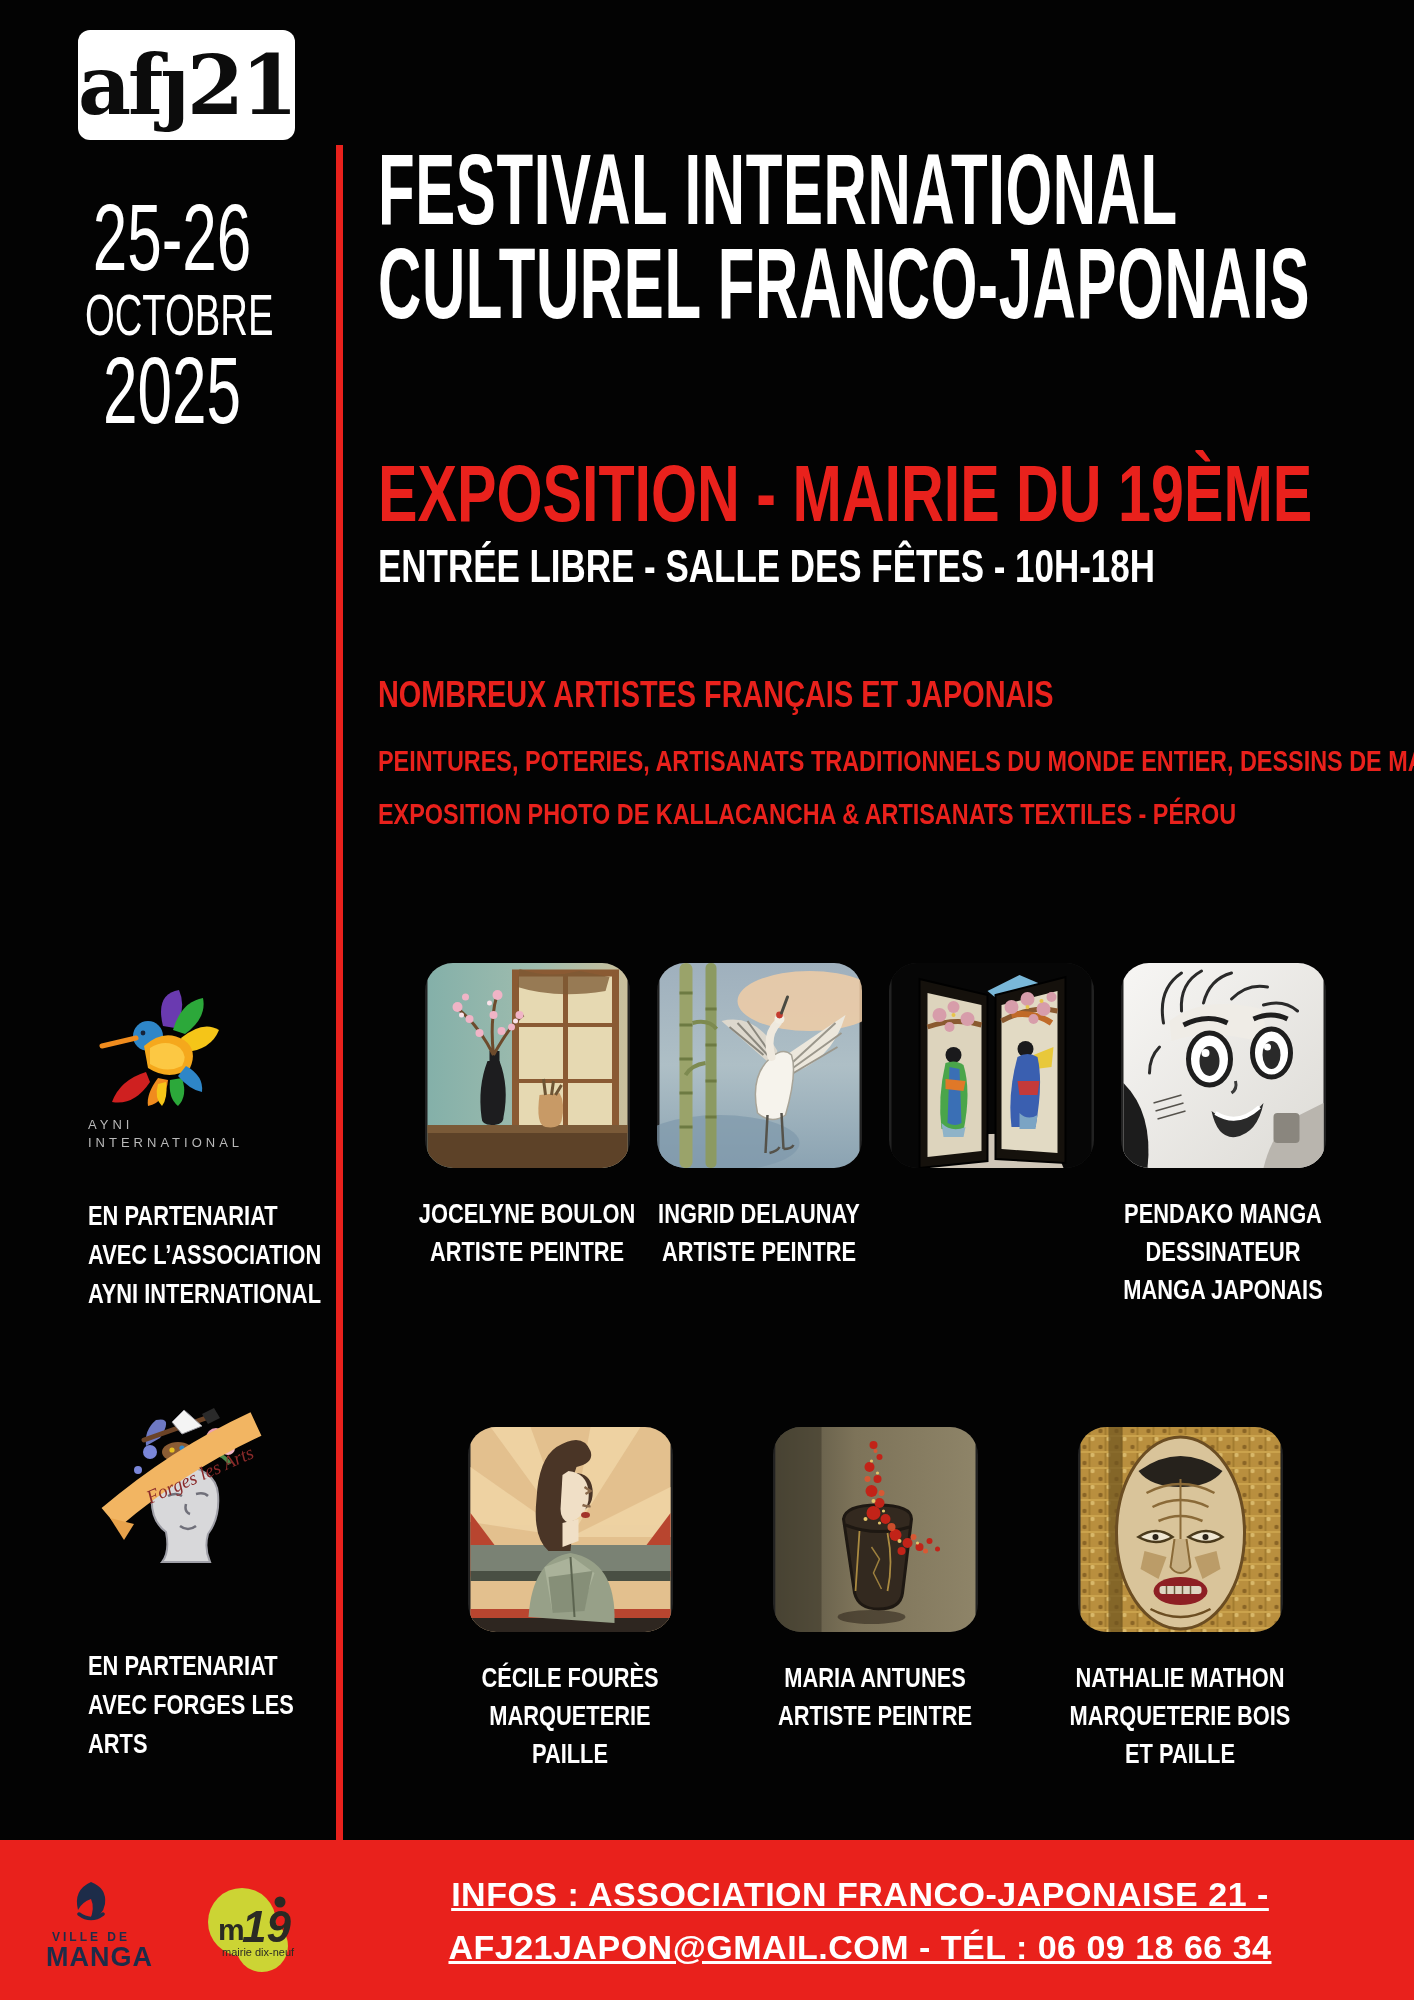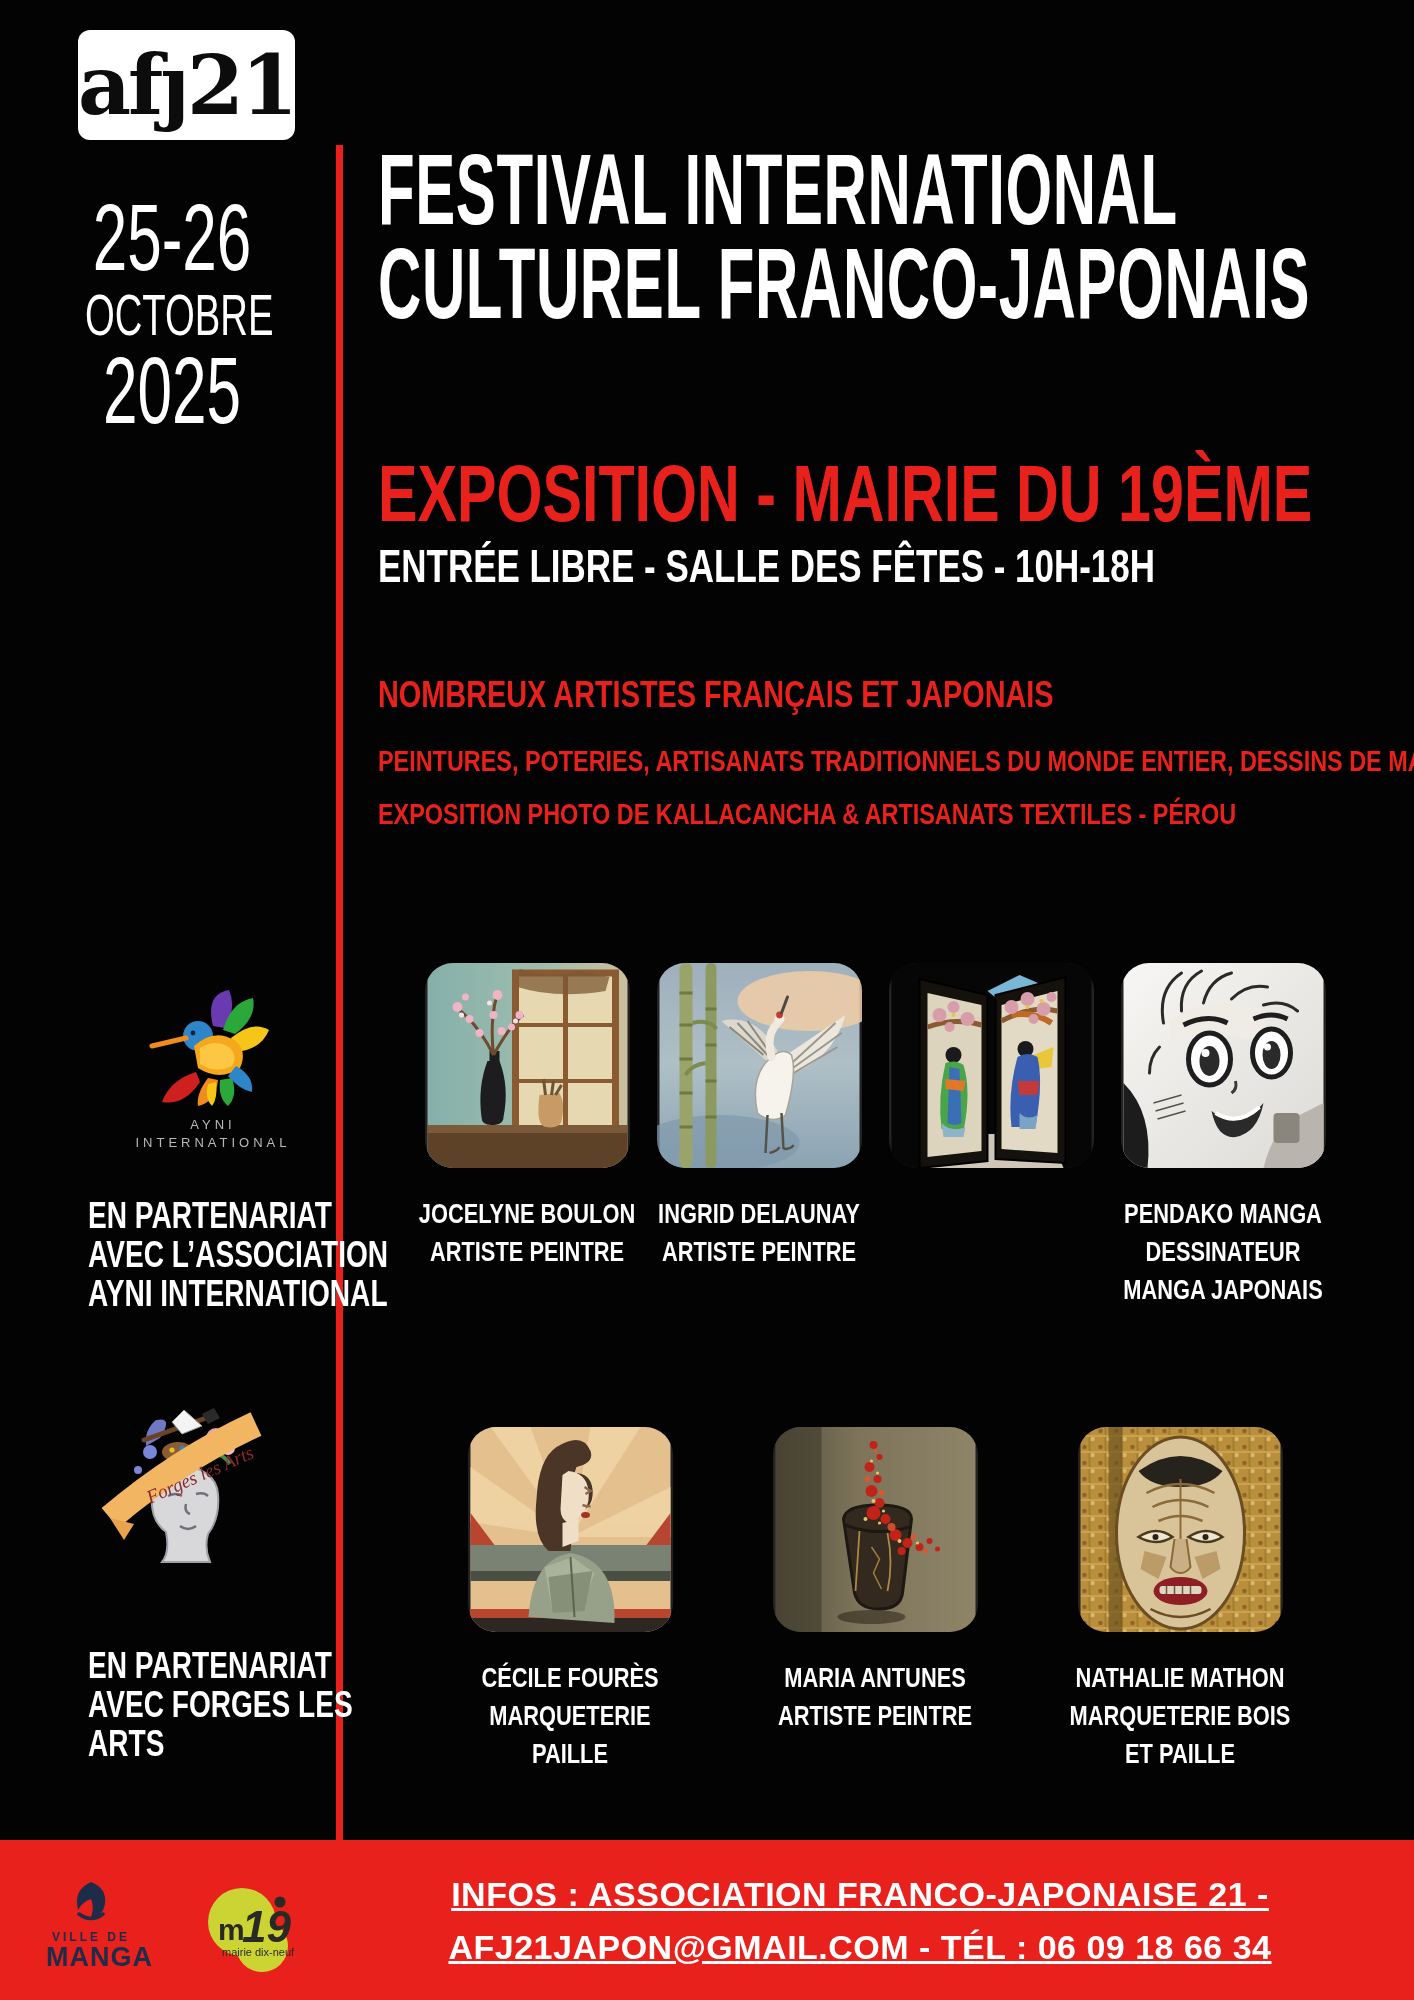--- a/index.html
+++ b/index.html
@@ -20,23 +20,23 @@
   .logo-j::after{
     content:"";position:absolute;left:50%;top:-64px;transform:translateX(-50%);
     width:17px;height:17px;border-radius:50%;background:#d42a35;
   }
   .logo-j{padding-top:0;}
   
   .date-block{position:absolute;left:40px;top:192px;width:264px;text-align:center;font-weight:normal;}
   .date-l1{font-size:94px;line-height:92px;transform:scaleX(.66);transform-origin:50% 50%;white-space:nowrap;}
   .date-l2{font-size:58px;line-height:62px;transform:scaleX(.66);transform-origin:50% 50%;white-space:nowrap;}
   .date-l3{font-size:94px;line-height:90px;transform:scaleX(.66);transform-origin:50% 50%;white-space:nowrap;}
-  .ayni-block{position:absolute;left:88px;top:988px;width:170px;text-align:center;margin-left:40px;}
+  .ayni-block{position:absolute;left:88px;top:988px;width:170px;text-align:left;}
   .ayni-caption{margin-top:6px;color:#b9b9b9;font-size:13px;letter-spacing:4px;line-height:18px;}
-  .partner-text{position:absolute;left:88px;font-weight:bold;font-size:36px;line-height:39px;}
+  .partner-text{position:absolute;left:88px;font-weight:bold;font-size:28px;line-height:39px;}
   .partner-text .pline{transform:scaleX(.78);transform-origin:0 50%;white-space:nowrap;}
   .partner-1{top:1196px;}
   .partner-2{top:1646px;}
   .forges-block{position:absolute;left:98px;top:1400px;width:175px;}
   
   .divider{position:absolute;left:336px;top:145px;width:7px;height:1695px;background:var(--red);}
   
   .title-block{position:absolute;left:378px;top:142px;font-weight:bold;}
   .title-line{font-size:100px;line-height:94px;letter-spacing:1px;transform:scaleX(.60);transform-origin:0 50%;white-space:nowrap;}
   .venue-heading{position:absolute;left:378px;top:452px;font-weight:bold;font-size:80px;line-height:84px;

